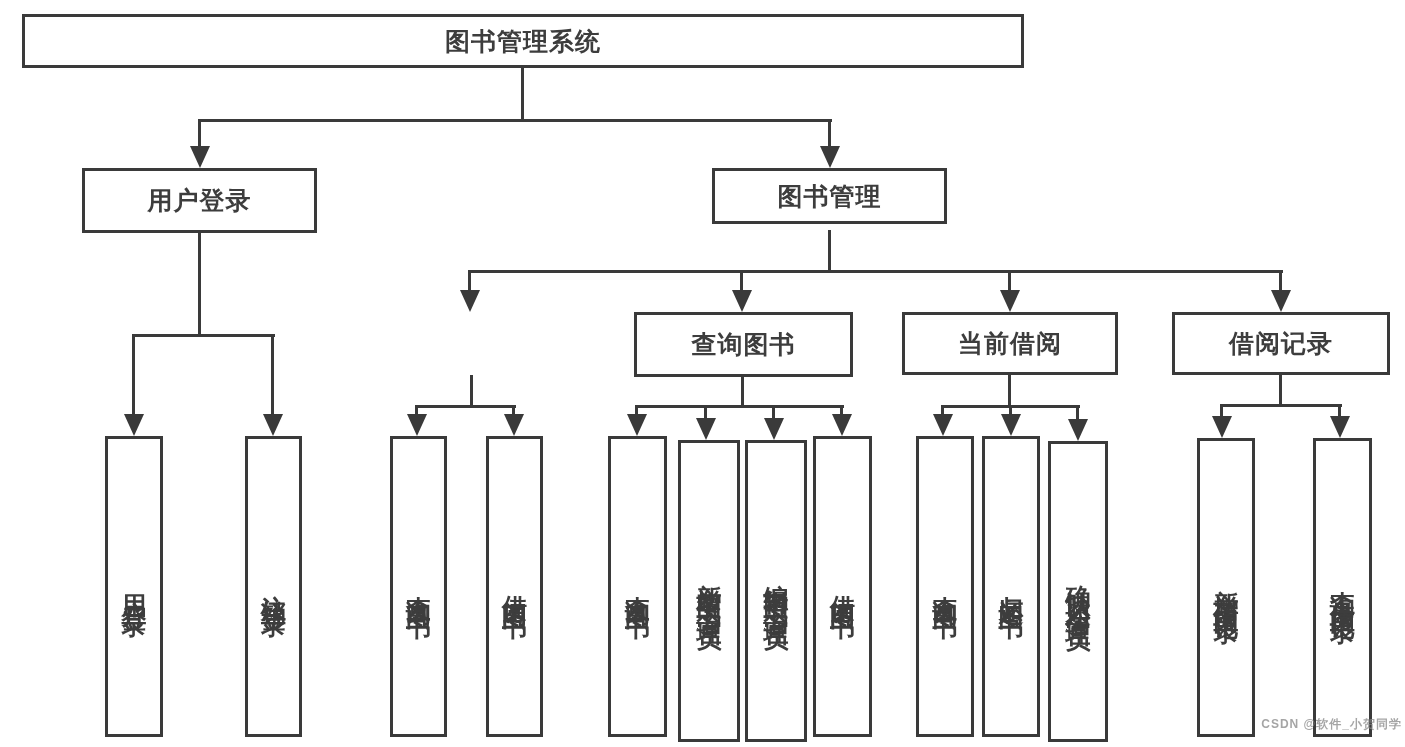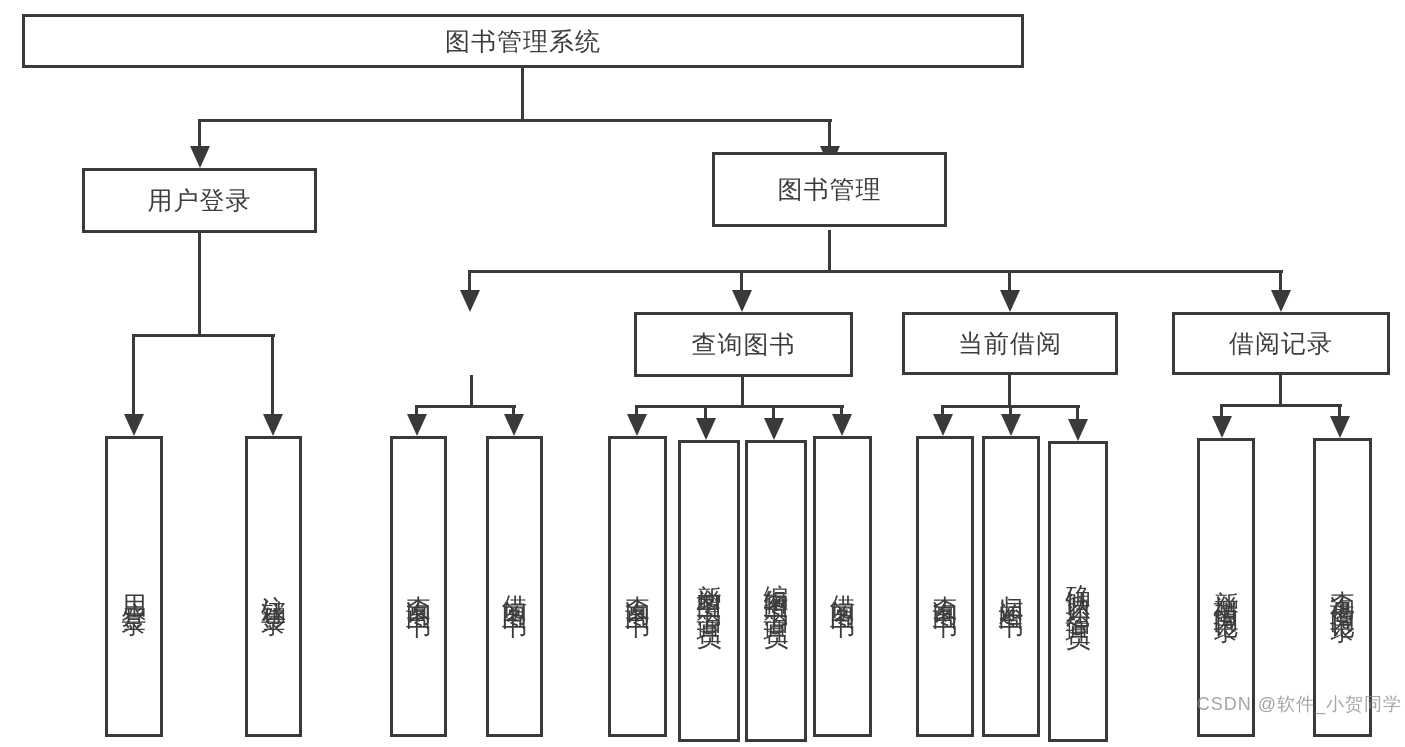--- a/index.html
+++ b/index.html
@@ -2,20 +2,21 @@
 <html><head>
 <meta charset="utf-8">
 <style>
   html,body{margin:0;padding:0;background:#ffffff;}
   .canvas{
     position:relative;
     width:1405px;height:747px;
     background:#ffffff;
     overflow:hidden;
     font-family:"Liberation Sans","DejaVu Sans",sans-serif;
+    font-weight:bold;
   }
   .box{
     position:absolute;
     box-sizing:border-box;
     background:#ffffff;
     border:3px solid #3a3a3a;
     display:flex;align-items:center;justify-content:center;
     z-index:2;
   }
   .lbl{
@@ -36,22 +37,22 @@
     content:"";position:absolute;left:8px;top:0;width:3px;
     height:calc(100% - 20px);background:#3a3a3a;
   }
   .arrow::after{
     content:"";position:absolute;left:0;bottom:0;width:0;height:0;
     border-left:10px solid transparent;
     border-right:10px solid transparent;
     border-top:22px solid #3a3a3a;
   }
   .watermark{
-    position:absolute;right:3px;top:692px;
-    font-size:18px;letter-spacing:1px;
+    position:absolute;right:3px;top:716px;
+    font-size:12px;letter-spacing:1px;
     color:rgba(140,140,140,0.78);
     z-index:6;white-space:nowrap;text-align:center;
   }
 </style>
 </head>
 <body>
 
 <div class="canvas">
 
   <div class="box" style="left:22px;top:14px;width:1002px;height:54px">
@@ -59,21 +60,21 @@
   </div>
 
   <div class="line" style="left:521px;top:66px;width:3px;height:55px"></div>
   <div class="line" style="left:199px;top:119px;width:633px;height:3px"></div>
   <div class="arrow" style="left:190px;top:119px;height:49px"></div>
   <div class="arrow" style="left:820px;top:119px;height:49px"></div>
 
   <div class="box" style="left:82px;top:168px;width:235px;height:65px">
     <span class="lbl">用户登录</span>
   </div>
-  <div class="box" style="left:712px;top:152px;width:235px;height:75px">
+  <div class="box" style="left:712px;top:168px;width:235px;height:56px">
     <span class="lbl">图书管理</span>
   </div>
 
   <div class="line" style="left:198px;top:231px;width:3px;height:105px"></div>
   <div class="line" style="left:132px;top:334px;width:143px;height:3px"></div>
   <div class="arrow" style="left:124px;top:334px;height:102px"></div>
   <div class="arrow" style="left:263px;top:334px;height:102px"></div>
 
   <div class="line" style="left:828px;top:230px;width:3px;height:42px"></div>
   <div class="line" style="left:468px;top:270px;width:815px;height:3px"></div>

